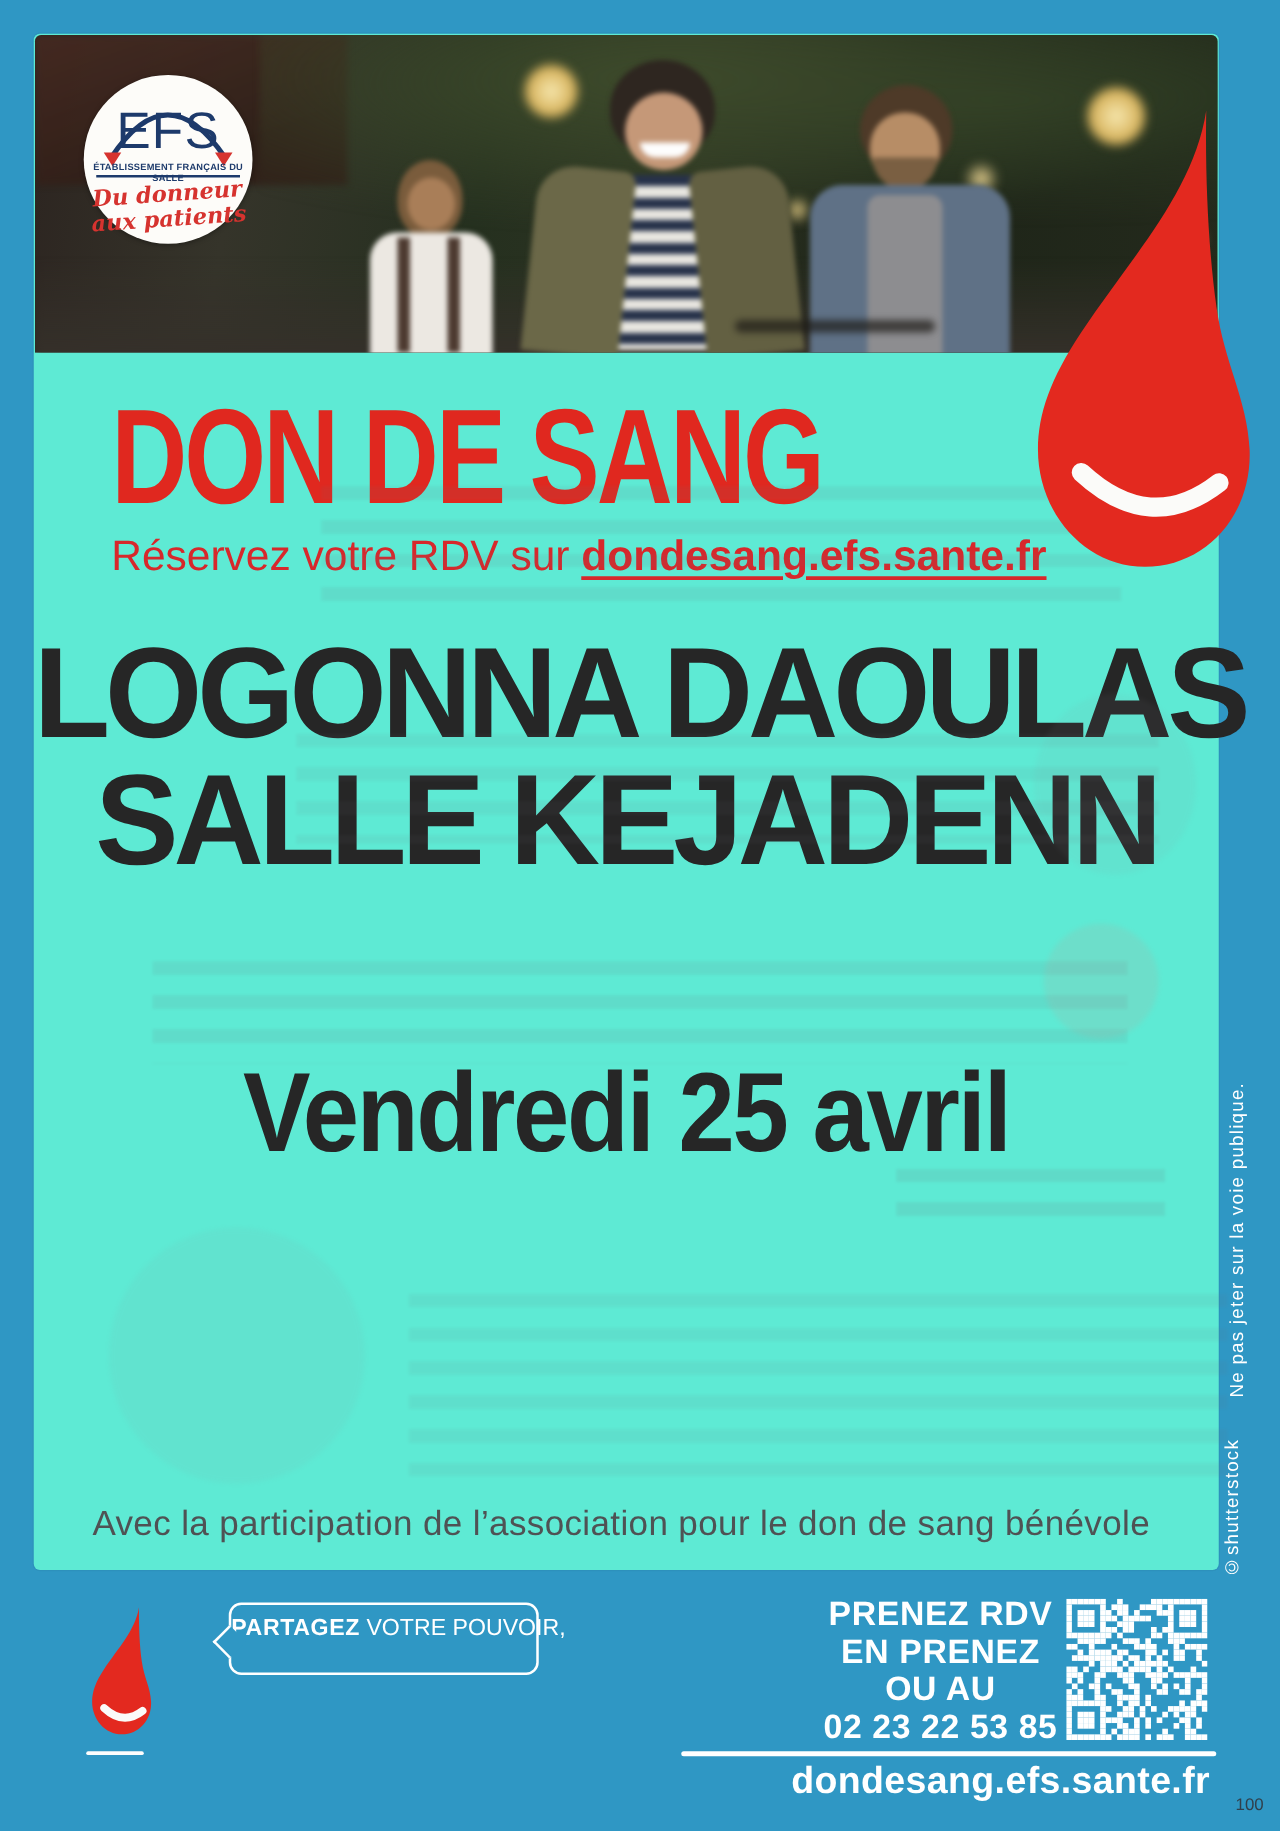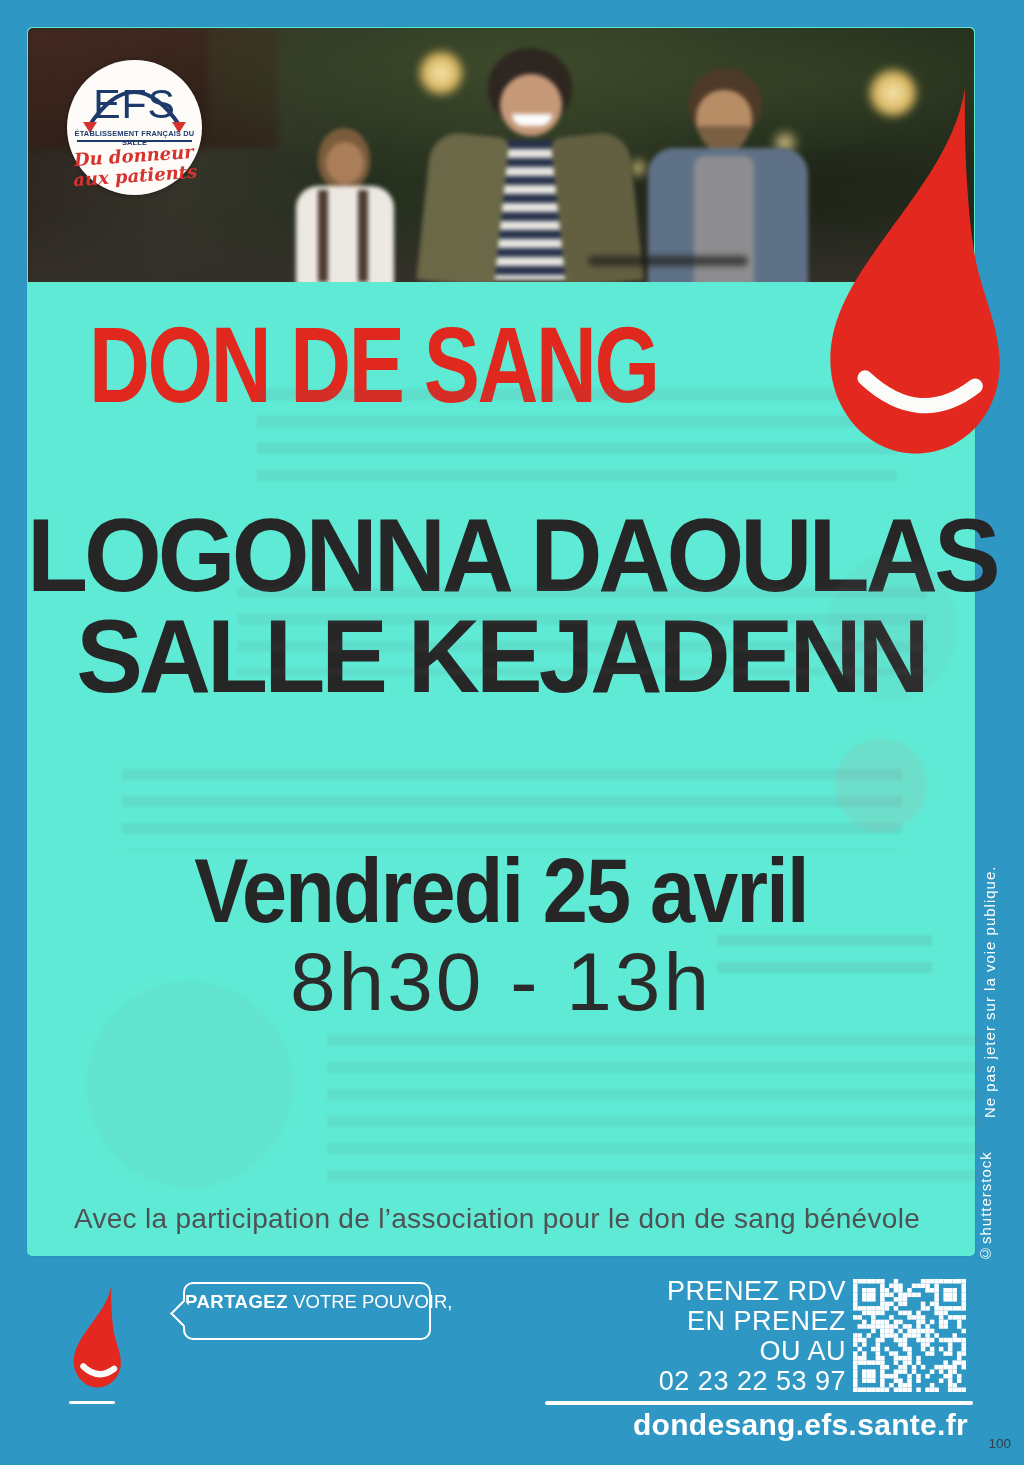--- a/index.html
+++ b/index.html
@@ -98,22 +98,22 @@
     color:#ffffff;text-align:center;font-size:18.5px;line-height:25px;
     padding-top:5px;box-sizing:border-box;white-space:nowrap;
   }
   #bubble .b{font-weight:700;letter-spacing:0.5px;}
   #bubble-tail{
     position:absolute;left:-11px;top:20px;width:17px;height:17px;
     border-left:2.5px solid #fff;border-bottom:2.5px solid #fff;
     background:#2f97c4;transform:rotate(45deg);
   }
   #rdv-block{
-    right:178px;top:1276px;text-align:right;color:#ffffff;
-    font-size:27px;font-weight:400;line-height:30px;letter-spacing:0.5px;
+    right:178px;top:1276px;text-align:center;color:#ffffff;
+    font-size:27px;font-weight:700;line-height:30px;letter-spacing:0.5px;
     white-space:nowrap;
   }
   #qr{left:853px;top:1279px;width:113px;height:113px;}
   #footer-rule{left:545px;top:1401px;width:428px;height:3.5px;background:#ffffff;border-radius:2px;}
   #footer-url{
     right:56px;top:1408px;text-align:right;color:#ffffff;
     font-size:30px;font-weight:700;letter-spacing:0.3px;white-space:nowrap;
   }
   #page-number{right:13px;top:1436px;font-size:13.5px;color:#30404c;}
   
@@ -182,28 +182,28 @@
     <div id="efs-word">EFS</div>
     <div id="efs-org">ÉTABLISSEMENT FRANÇAIS DU SALLE</div>
     <div id="efs-rule"></div>
     <div id="efs-script">
       <div>Du donneur</div>
       <div>aux patients</div>
     </div>
   </div>
 
   <div id="don-title" class="abs">DON DE SANG</div>
+  <div id="reserve-line" class="abs"><span>Réservez votre RDV sur </span><span class="link">dondesang.efs.sante.fr</span></div>
 
   <div id="location" class="abs">
     <div>LOGONNA DAOULAS</div>
     <div>SALLE KEJADENN</div>
   </div>
 
   <div id="date-line" class="abs">Vendredi 25 avril</div>
-  <div id="hours-line" class="abs">8h30 - 13h</div>
 
   <div id="participation" class="abs">Avec la participation de l’association pour le don de sang bénévole</div>
 
   <div class="ghost" style="left:230px;top:362px;width:640px;height:92px;"></div>
   <div class="ghost" style="left:210px;top:560px;width:690px;height:88px;opacity:0.08;"></div>
   <div class="ghost" style="left:95px;top:742px;width:780px;height:82px;"></div>
   <div class="ghost" style="left:300px;top:1008px;width:655px;height:150px;opacity:0.08;"></div>
   <div class="ghost" style="left:690px;top:908px;width:215px;height:40px;opacity:0.12;"></div>
   <div class="ghost-circle" style="left:60px;top:955px;width:205px;height:205px;"></div>
   <div class="ghost-circle" style="left:800px;top:528px;width:130px;height:145px;"></div>
@@ -223,21 +223,21 @@
 
 <div id="bubble" class="abs">
   <div id="bubble-tail"></div>
   <div><span class="b">PARTAGEZ</span><span> VOTRE POUVOIR,</span></div>
 </div>
 
 <div id="rdv-block" class="abs">
   <div>PRENEZ RDV</div>
   <div>EN PRENEZ</div>
   <div>OU AU</div>
-  <div>02 23 22 53 97</div>
+  <div>02 23 22 53 85</div>
 </div>
 
 <div id="qr" class="abs"><svg width="113" height="113" viewBox="0 0 113 113">
       <rect x="0.00" y="0.00" width="4.52" height="4.52" fill="#ffffff"></rect>
       <rect x="4.52" y="0.00" width="4.52" height="4.52" fill="#ffffff"></rect>
       <rect x="9.04" y="0.00" width="4.52" height="4.52" fill="#ffffff"></rect>
       <rect x="13.56" y="0.00" width="4.52" height="4.52" fill="#ffffff"></rect>
       <rect x="18.08" y="0.00" width="4.52" height="4.52" fill="#ffffff"></rect>
       <rect x="22.60" y="0.00" width="4.52" height="4.52" fill="#ffffff"></rect>
       <rect x="27.12" y="0.00" width="4.52" height="4.52" fill="#ffffff"></rect>

